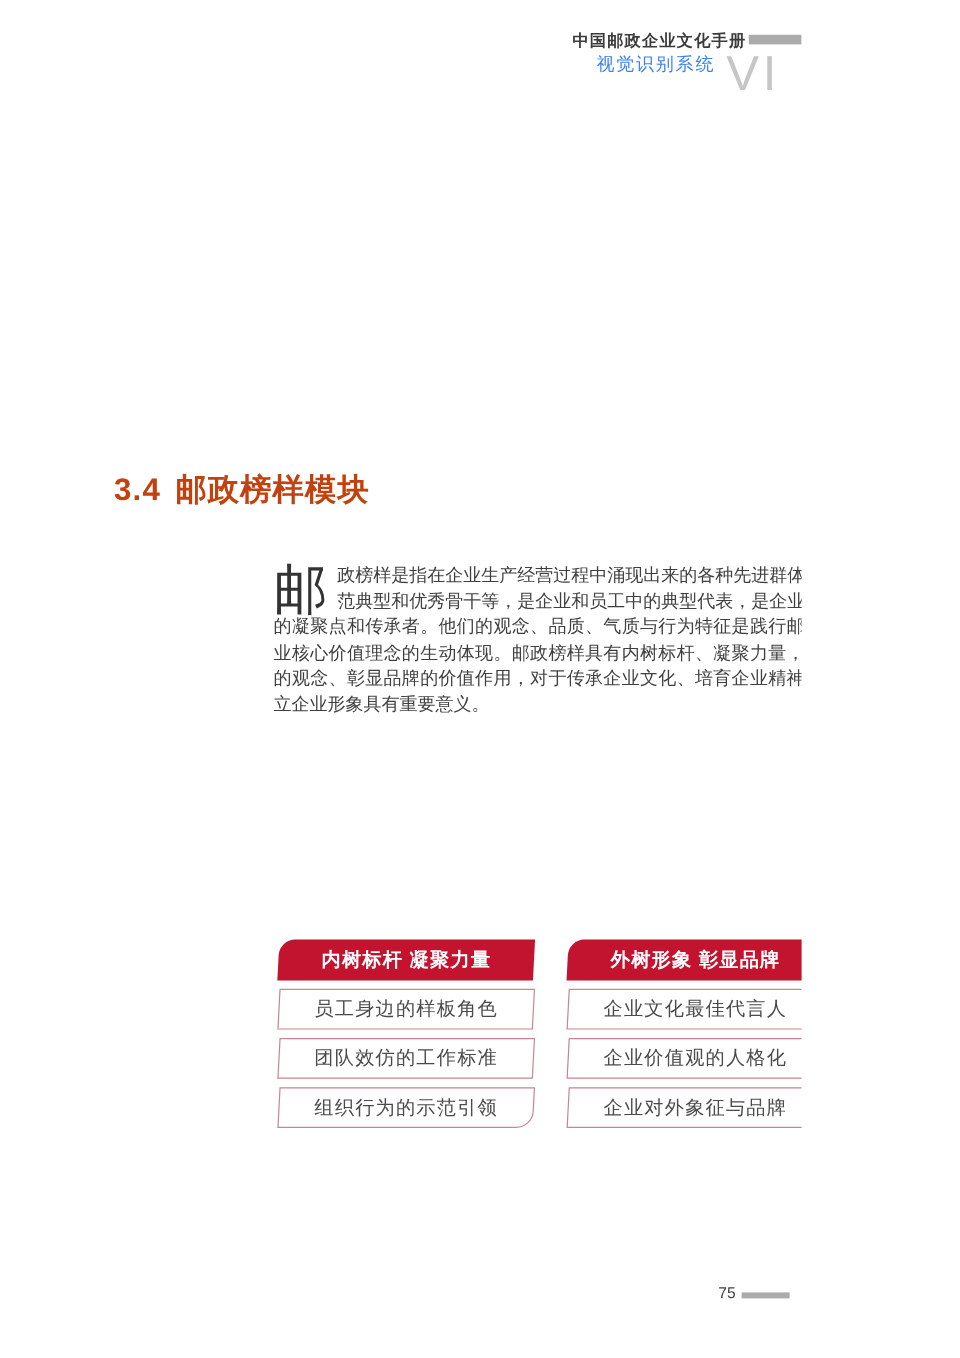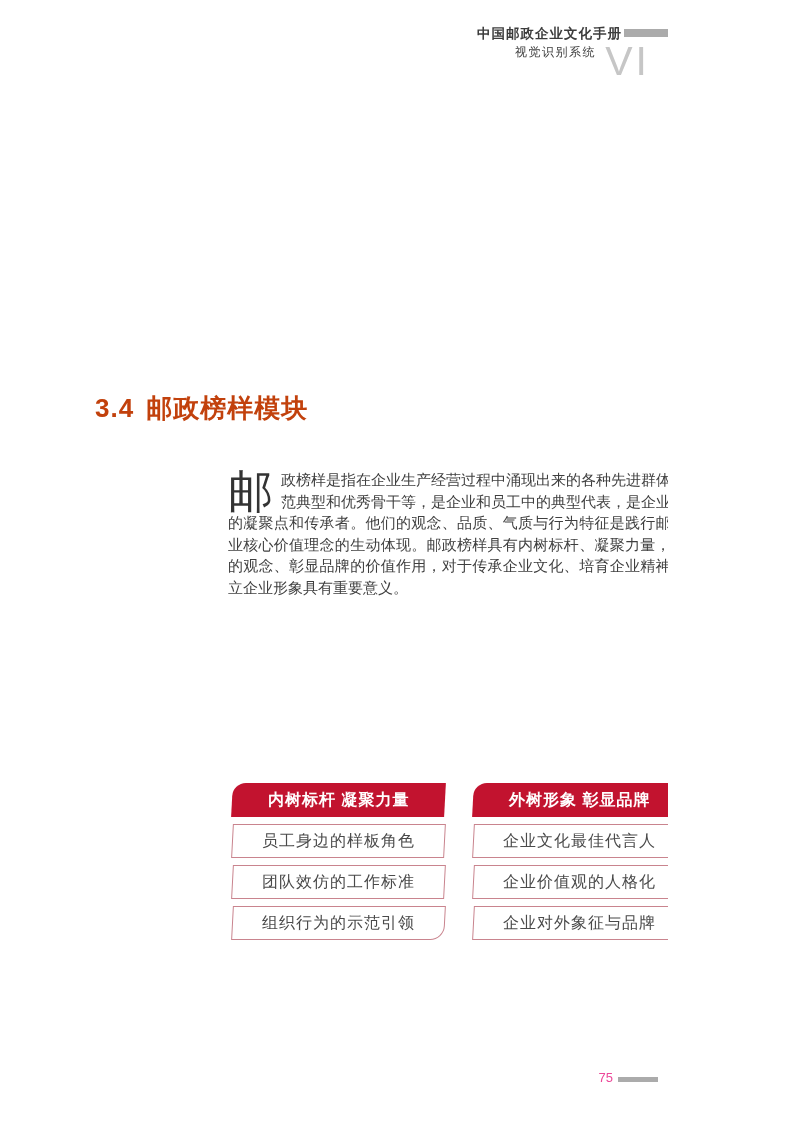--- a/index.html
+++ b/index.html
@@ -8,21 +8,21 @@
     font-family:"Liberation Sans","DejaVu Sans",sans-serif;
   }
   
   .doc-header{position:absolute;top:0;left:0;width:100%;height:100px;}
   .book-title{
     position:absolute;top:25px;right:46px;font-size:13.5px;font-weight:bold;
     color:#3c3c3c;letter-spacing:1px;white-space:nowrap;
   }
   .header-bar{position:absolute;top:29px;right:0;width:44px;height:8px;background:#ababab;}
   .header-subtitle{
-    position:absolute;top:44px;right:72px;font-size:12px;color:#404040;
+    position:absolute;top:44px;right:72px;font-size:15px;color:#3b82f6;
     letter-spacing:1.5px;white-space:nowrap;margin-left:16px;
   }
   .chapter-roman{
     position:absolute;top:41px;right:18px;font-size:41px;font-weight:normal;
     color:#c6c6c6;letter-spacing:3px;line-height:1;
   }
   
   .section-title{
     position:absolute;left:95px;top:391px;font-size:26px;font-weight:bold;
     color:#c2410c;letter-spacing:1px;white-space:nowrap;
@@ -50,21 +50,21 @@
     transform:skewX(3deg);color:#ffffff;font-weight:bold;font-size:16px;letter-spacing:1px;
   }
   .tag-item{
     height:34px;margin-top:7px;background:#ffffff;border:1px solid #c9848e;
     transform:skewX(-3deg);display:flex;align-items:center;justify-content:center;
     box-sizing:border-box;
   }
   .tag-item span{transform:skewX(3deg);color:#4a4a4a;font-size:16px;letter-spacing:1px;}
   .tag-item.last{border-bottom-right-radius:14px;}
   
-  .page-number{position:absolute;top:1070px;right:55px;font-size:13px;color:#ec4899;text-align:center;}
+  .page-number{position:absolute;top:1070px;right:55px;font-size:13px;color:#404040;text-align:center;}
   .footer-bar{position:absolute;top:1077px;right:10px;width:40px;height:5px;background:#ababab;}
 </style>
 </head>
 <body>
 
 <div class="page">
 
   <div class="doc-header">
     <div class="book-title">中国邮政企业文化手册</div>
     <div class="header-bar"></div>

